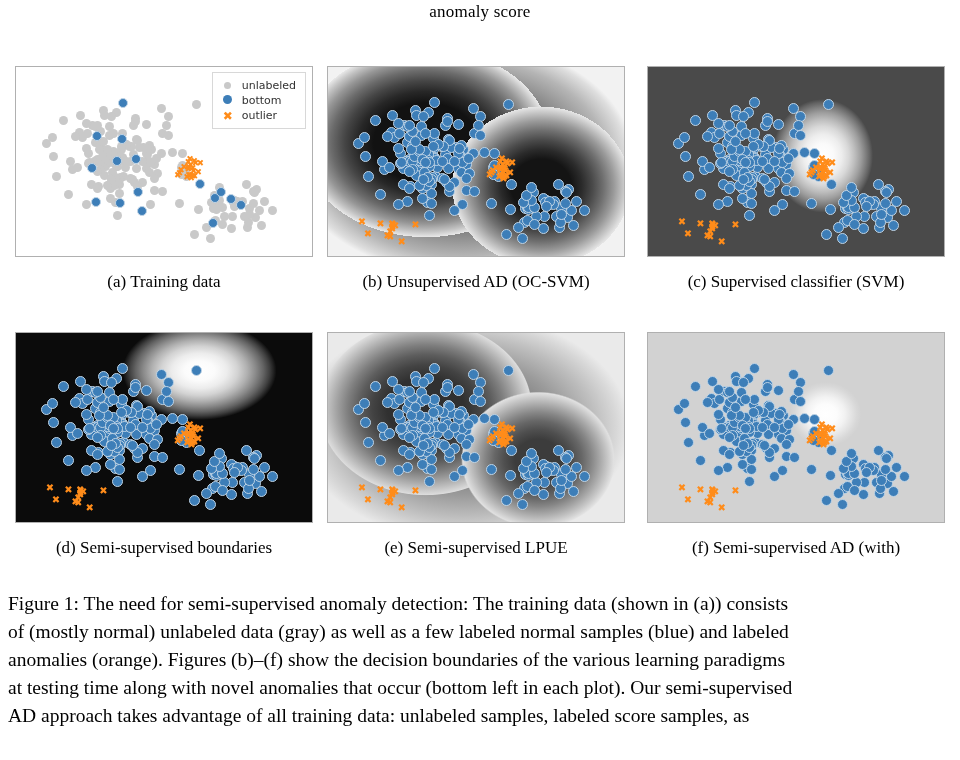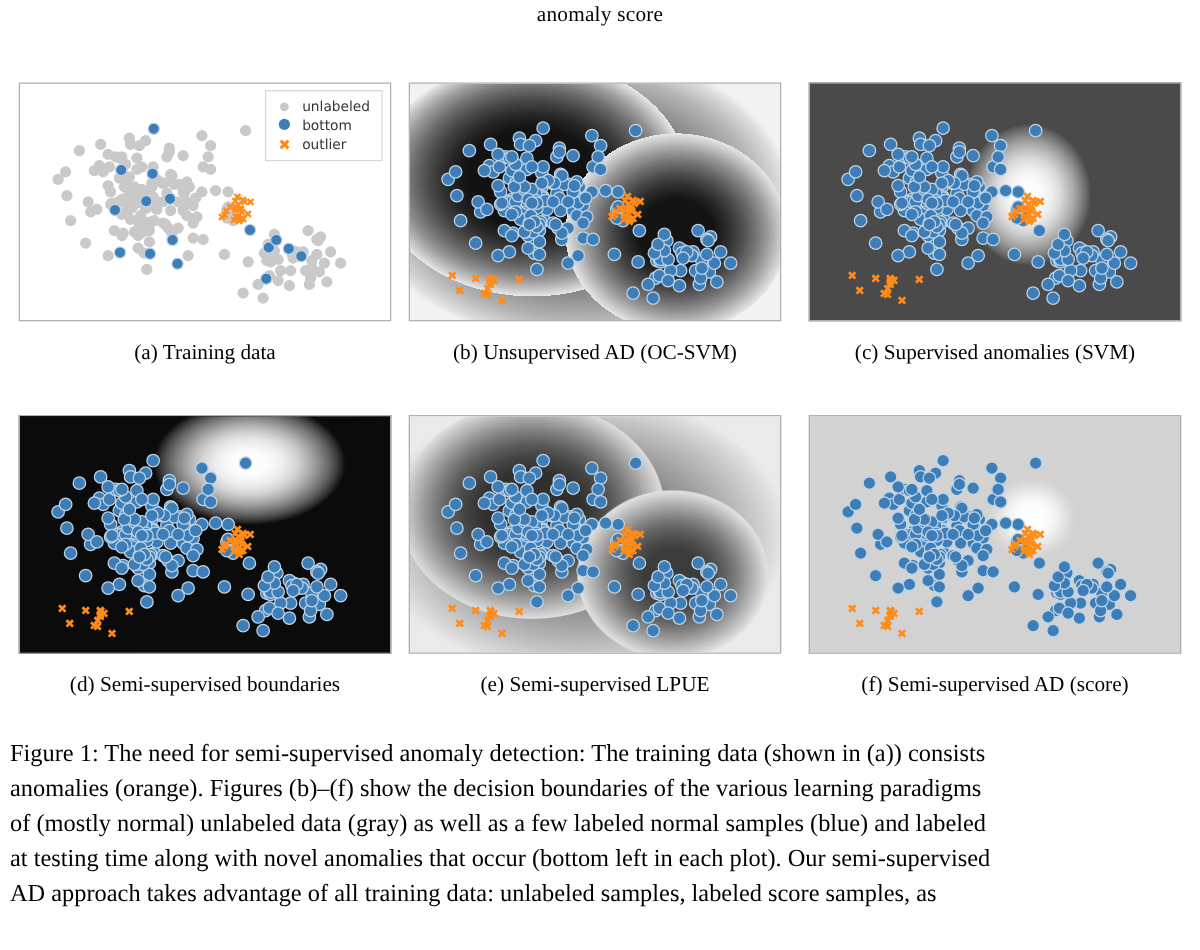--- a/index.html
+++ b/index.html
@@ -774,21 +774,21 @@
         <div class="xm" style="font-size: 10px; left: 58.0461px; top: 159.828px;">✖</div>
         <div class="xm" style="font-size: 10px; left: 60.2918px; top: 155.212px;">✖</div>
         <div class="xm" style="font-size: 10px; left: 60.0156px; top: 157.366px;">✖</div>
         <div class="xm" style="font-size: 10px; left: 57.9007px; top: 165.323px;">✖</div>
         <div class="xm" style="font-size: 10px; left: 48.3193px; top: 152.353px;">✖</div>
         <div class="xm" style="font-size: 10px; left: 59.9669px; top: 152.316px;">✖</div>
         <div class="xm" style="font-size: 10px; left: 60.5202px; top: 152.561px;">✖</div>
         <div class="xm" style="font-size: 10px; left: 83.31px; top: 153.33px;">✖</div>
       </div>
   </div>
-  <div class="cap" style="left:647px;top:272px;width:298px;">(c) Supervised anomalies (SVM)</div>
+  <div class="cap" style="left:647px;top:272px;width:298px;">(c) Supervised classifier (SVM)</div>
 
   <div class="panel" id="pD" style="left:15px;top:332px;width:298px;height:191px;background:#0b0b0b;">
     <div class="inner" style="background:
       radial-gradient(ellipse 26% 26% at 62% 20%, #ffffff 0%, #fbfbfb 20%, #ececec 36%, #d2d2d2 50%, #b0b0b0 62%, #8a8a8a 73%, #646464 83%, #3f3f3f 91%, #1d1d1d 97%, #0b0b0b 100%),
       radial-gradient(ellipse 44% 70% at 86% 6%, rgba(255,255,255,0.92) 0%, rgba(240,240,240,0.80) 22%, rgba(200,200,200,0.55) 42%, rgba(150,150,150,0.33) 60%, rgba(90,90,90,0.15) 78%, rgba(0,0,0,0) 100%),
       radial-gradient(ellipse 16% 60% at 46% 62%, rgba(255,255,255,0.55) 0%, rgba(200,200,200,0.33) 34%, rgba(120,120,120,0.15) 62%, rgba(0,0,0,0) 100%),
       linear-gradient(115deg, #0b0b0b 0%, #0b0b0b 42%, #1a1a1a 52%, #2a2a2a 62%, #121212 78%, #0b0b0b 100%);"></div>
     <div class="inner" id="pD-in">
         <div class="pt blue" style="left: 95.0994px; top: 94.2616px; width: 11px; height: 11px;"></div>
         <div class="pt blue" style="left: 76.4188px; top: 87.46px; width: 11px; height: 11px;"></div>
@@ -1502,23 +1502,23 @@
         <div class="xm" style="font-size: 10px; left: 58.0461px; top: 159.828px;">✖</div>
         <div class="xm" style="font-size: 10px; left: 60.2918px; top: 155.212px;">✖</div>
         <div class="xm" style="font-size: 10px; left: 60.0156px; top: 157.366px;">✖</div>
         <div class="xm" style="font-size: 10px; left: 57.9007px; top: 165.323px;">✖</div>
         <div class="xm" style="font-size: 10px; left: 48.3193px; top: 152.353px;">✖</div>
         <div class="xm" style="font-size: 10px; left: 59.9669px; top: 152.316px;">✖</div>
         <div class="xm" style="font-size: 10px; left: 60.5202px; top: 152.561px;">✖</div>
         <div class="xm" style="font-size: 10px; left: 83.31px; top: 153.33px;">✖</div>
       </div>
   </div>
-  <div class="cap" style="left:647px;top:538px;width:298px;">(f) Semi-supervised AD (score)</div>
+  <div class="cap" style="left:647px;top:538px;width:298px;">(f) Semi-supervised AD (with)</div>
 
   <div class="caption">
     <div>Figure 1: The need for semi-supervised anomaly detection: The training data (shown in (a)) consists</div>
+    <div>of (mostly normal) unlabeled data (gray) as well as a few labeled normal samples (blue) and labeled</div>
     <div>anomalies (orange). Figures (b)–(f) show the decision boundaries of the various learning paradigms</div>
-    <div>of (mostly normal) unlabeled data (gray) as well as a few labeled normal samples (blue) and labeled</div>
     <div>at testing time along with novel anomalies that occur (bottom left in each plot). Our semi-supervised</div>
     <div>AD approach takes advantage of all training data: unlabeled samples, labeled score samples, as</div>
   </div>
 
 </div>
 
 </body></html>

